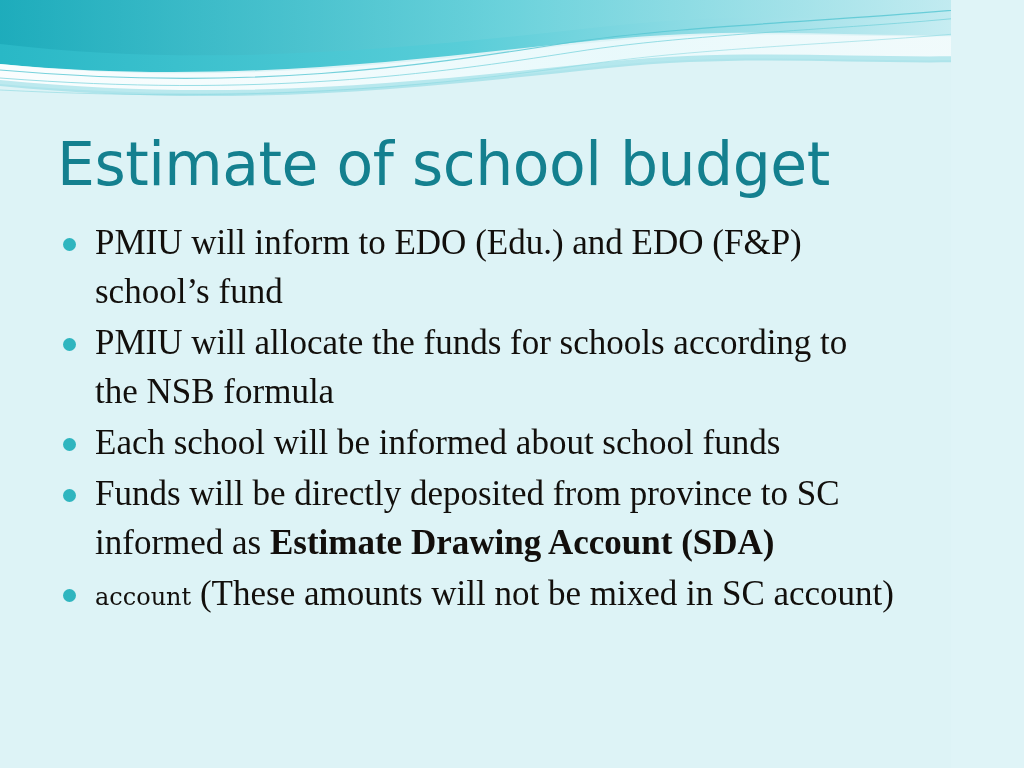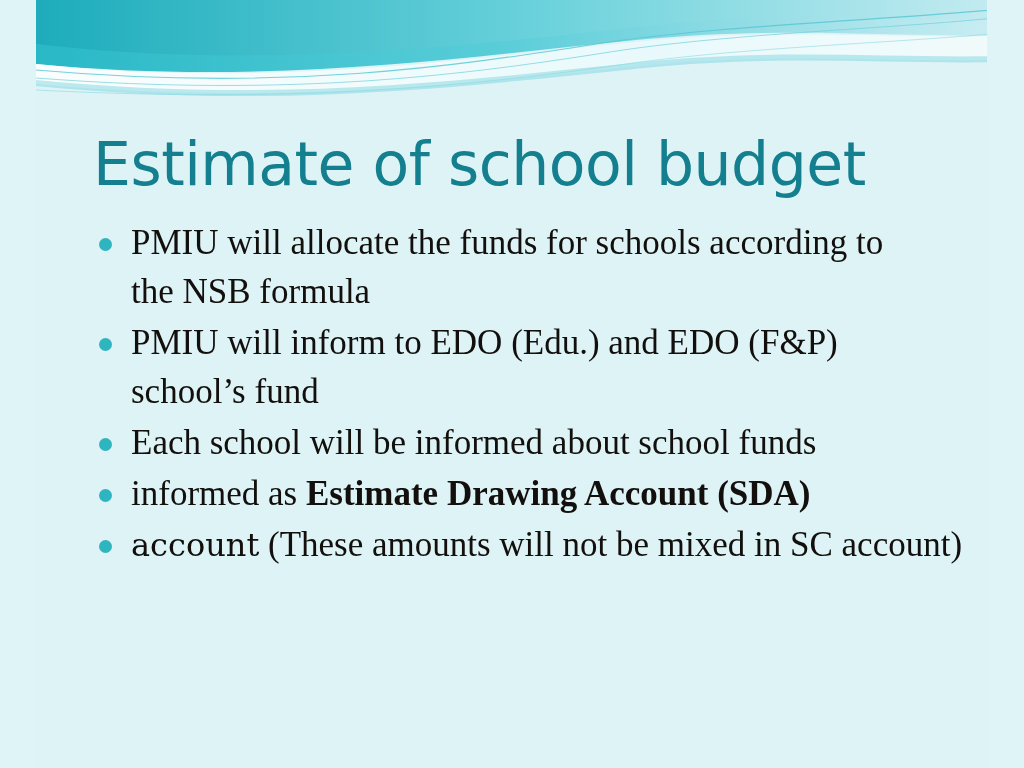--- a/index.html
+++ b/index.html
@@ -12,21 +12,20 @@
     overflow: hidden;
     background: #dff4f7;
     font-family: "Liberation Serif", serif;
   }
   .slide {
     position: relative;
     width: 951px;
     height: 768px;
     background: #ddf3f6;
     overflow: hidden;
-    margin-left: 36px;
   }
   .banner {
     position: absolute;
     top: 0;
     left: 0;
     width: 1024px;
     height: 110px;
     overflow: hidden;
   }
   .banner svg {
@@ -71,21 +70,21 @@
     display: block;
   }
   .b-strong {
     font-weight: bold;
   }
   .small-note {
     font-size: 35px;
   }
   .acct-word {
     font-family: "DejaVu Serif", serif;
-    font-size: 32px;
+    font-size: 24px;
   }
 </style>
 </head>
 <body>
 
 <div class="slide">
 
   <div class="banner">
     <svg width="1024" height="110" viewBox="0 0 1024 110" xmlns="http://www.w3.org/2000/svg">
       <defs>
@@ -116,37 +115,38 @@
       <path d="M1024,26 C920,42 730,44 590,64 C450,84 270,104 0,90" fill="none" stroke="#8ad9e1" stroke-width="1" opacity="0.6"></path>
     </svg>
   </div>
 
   <div class="title">Estimate of school budget</div>
 
   <div class="bullets">
 
     <div class="bullet">
       <span class="marker"></span>
-      <span>PMIU will allocate the funds for schools according  to</span>
-      <span class="line2">the NSB formula</span>
+      <span>PMIU will inform to EDO (Edu.) and EDO (F&amp;P)</span>
+      <span class="line2">school’s fund</span>
     </div>
 
     <div class="bullet">
       <span class="marker"></span>
-      <span>PMIU will inform to EDO (Edu.) and EDO (F&amp;P)</span>
-      <span class="line2">school’s fund</span>
+      <span>PMIU will allocate the funds for schools according  to</span>
+      <span class="line2">the NSB formula</span>
     </div>
 
     <div class="bullet">
       <span class="marker"></span>
       <span>Each school will be informed about school funds</span>
     </div>
 
     <div class="bullet">
       <span class="marker"></span>
+      <span>Funds will be directly deposited from province to SC</span>
       <span class="line2"><span>informed as </span><span class="b-strong">Estimate Drawing Account (SDA)</span></span>
     </div>
 
     <div class="bullet">
       <span class="marker"></span>
       <span class="line2"><span class="acct-word">account</span> <span class="small-note">(These amounts will not be mixed in SC account)</span></span>
     </div>
 
   </div>
 </div>

